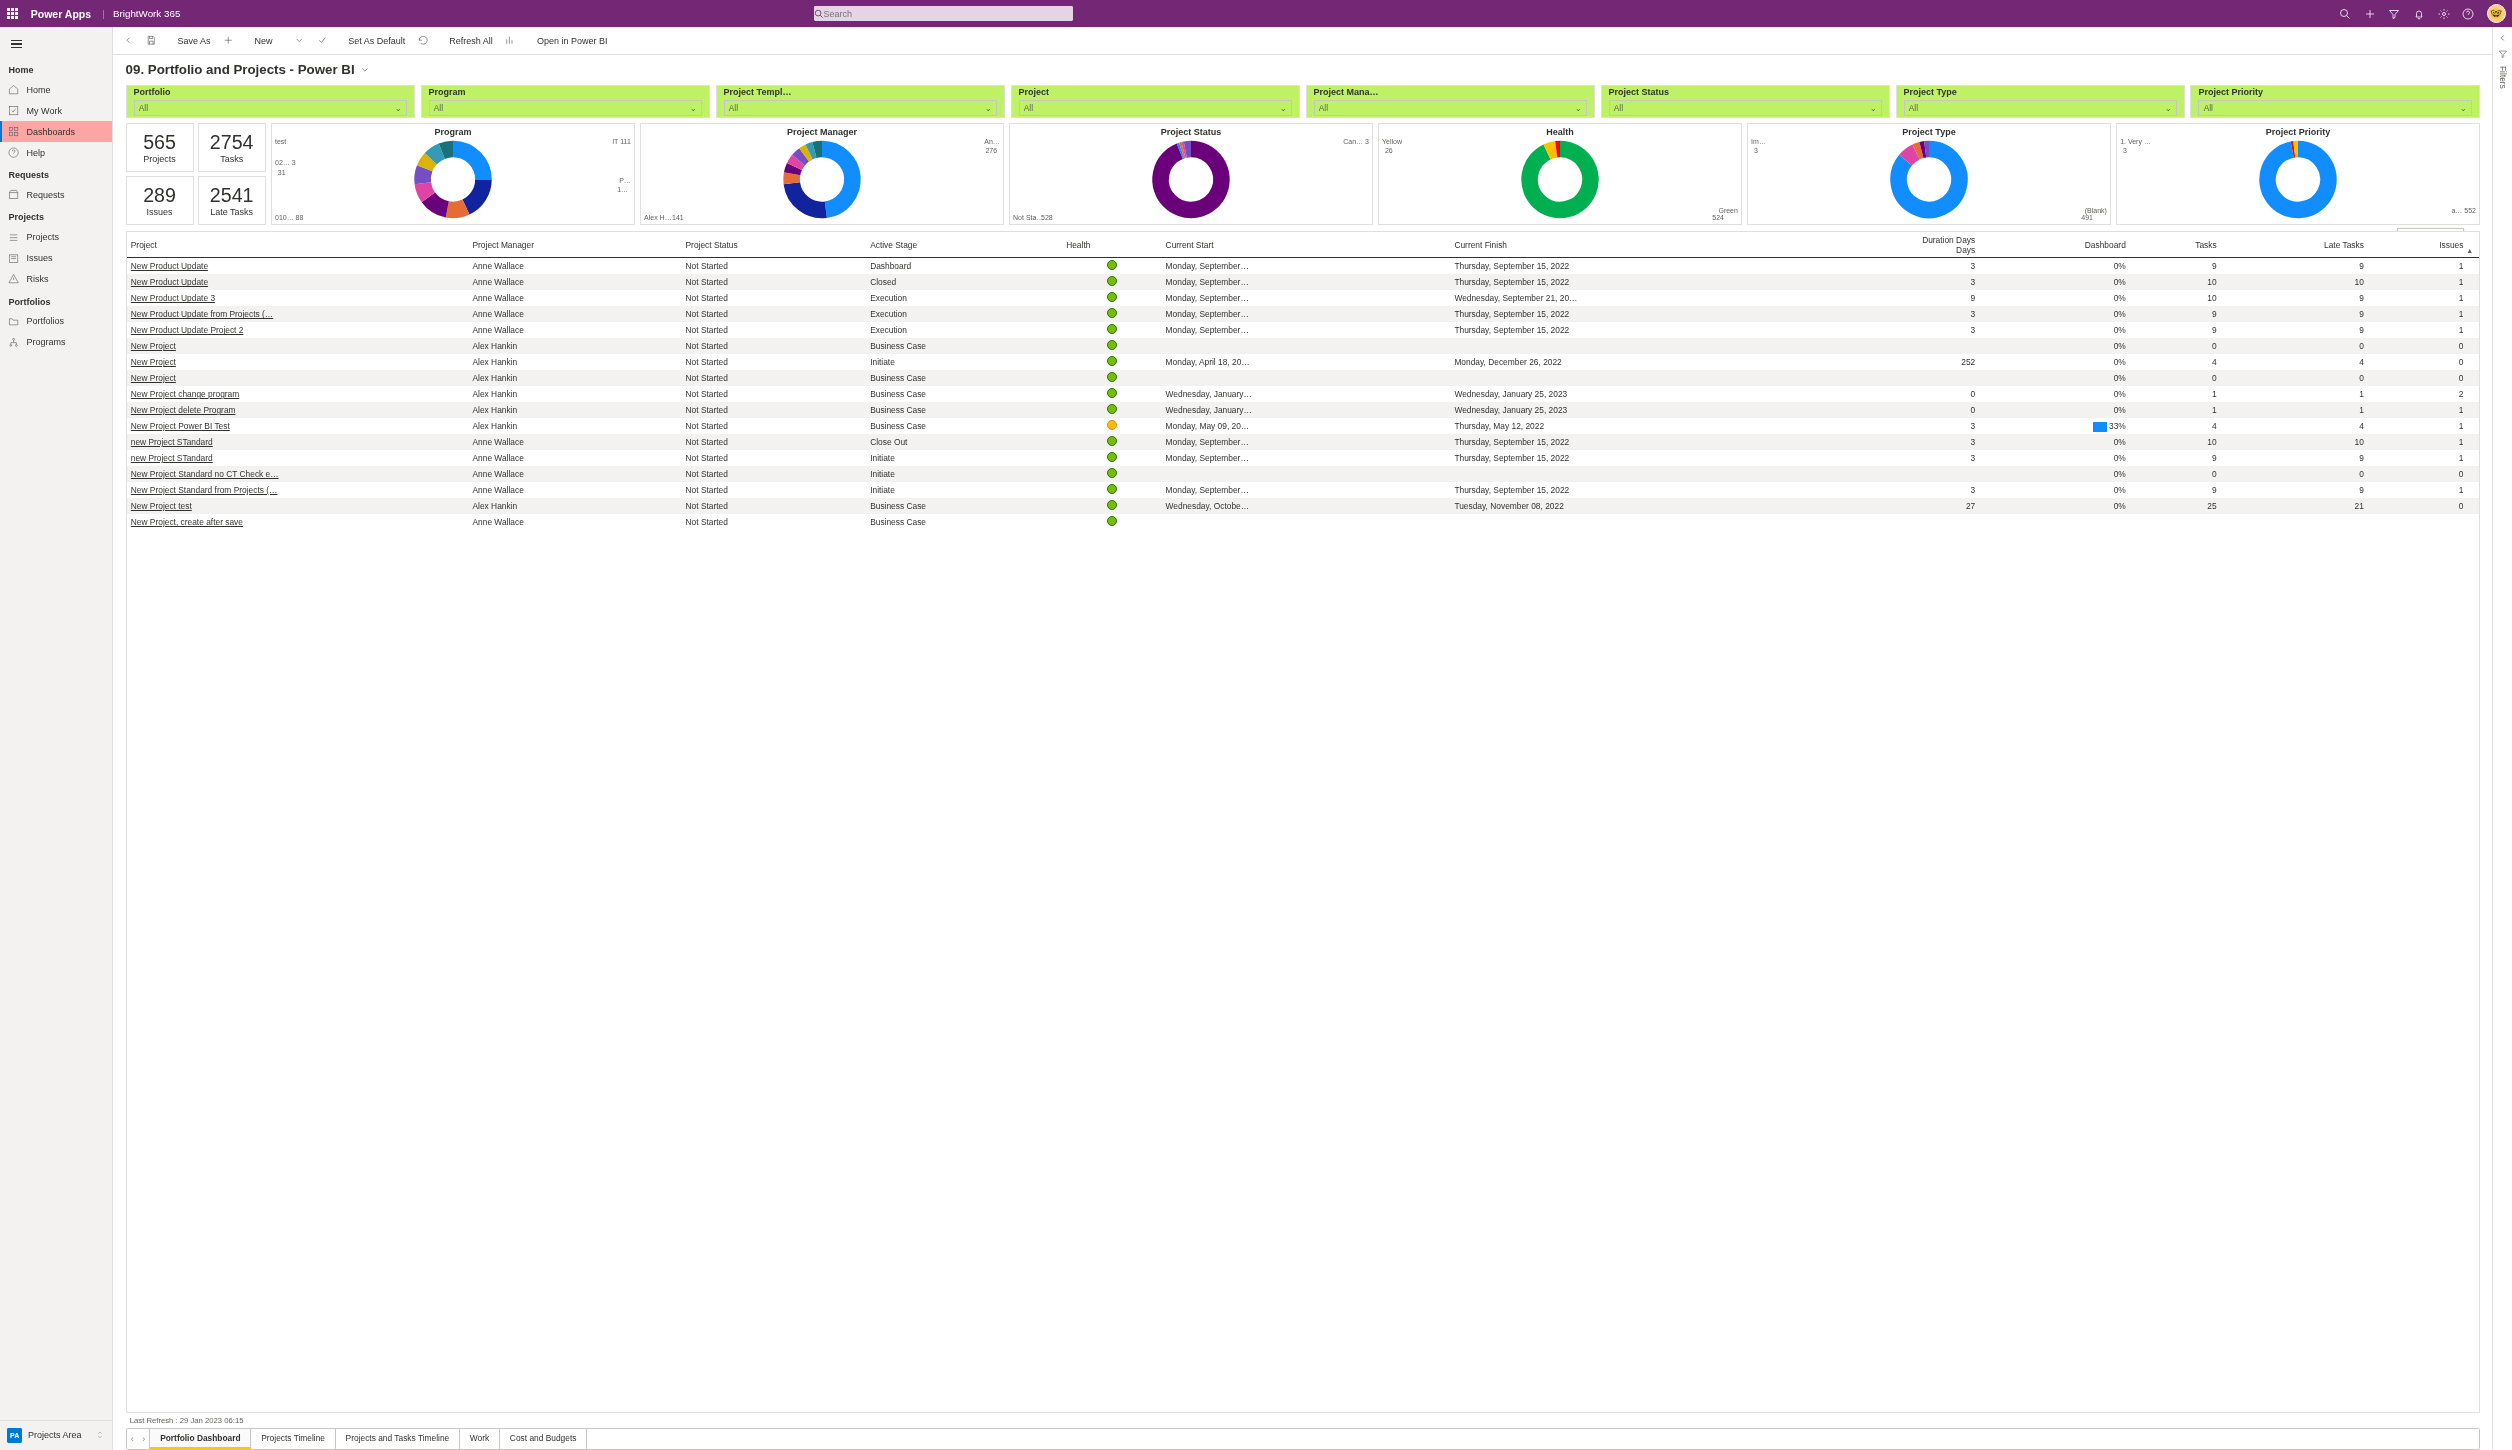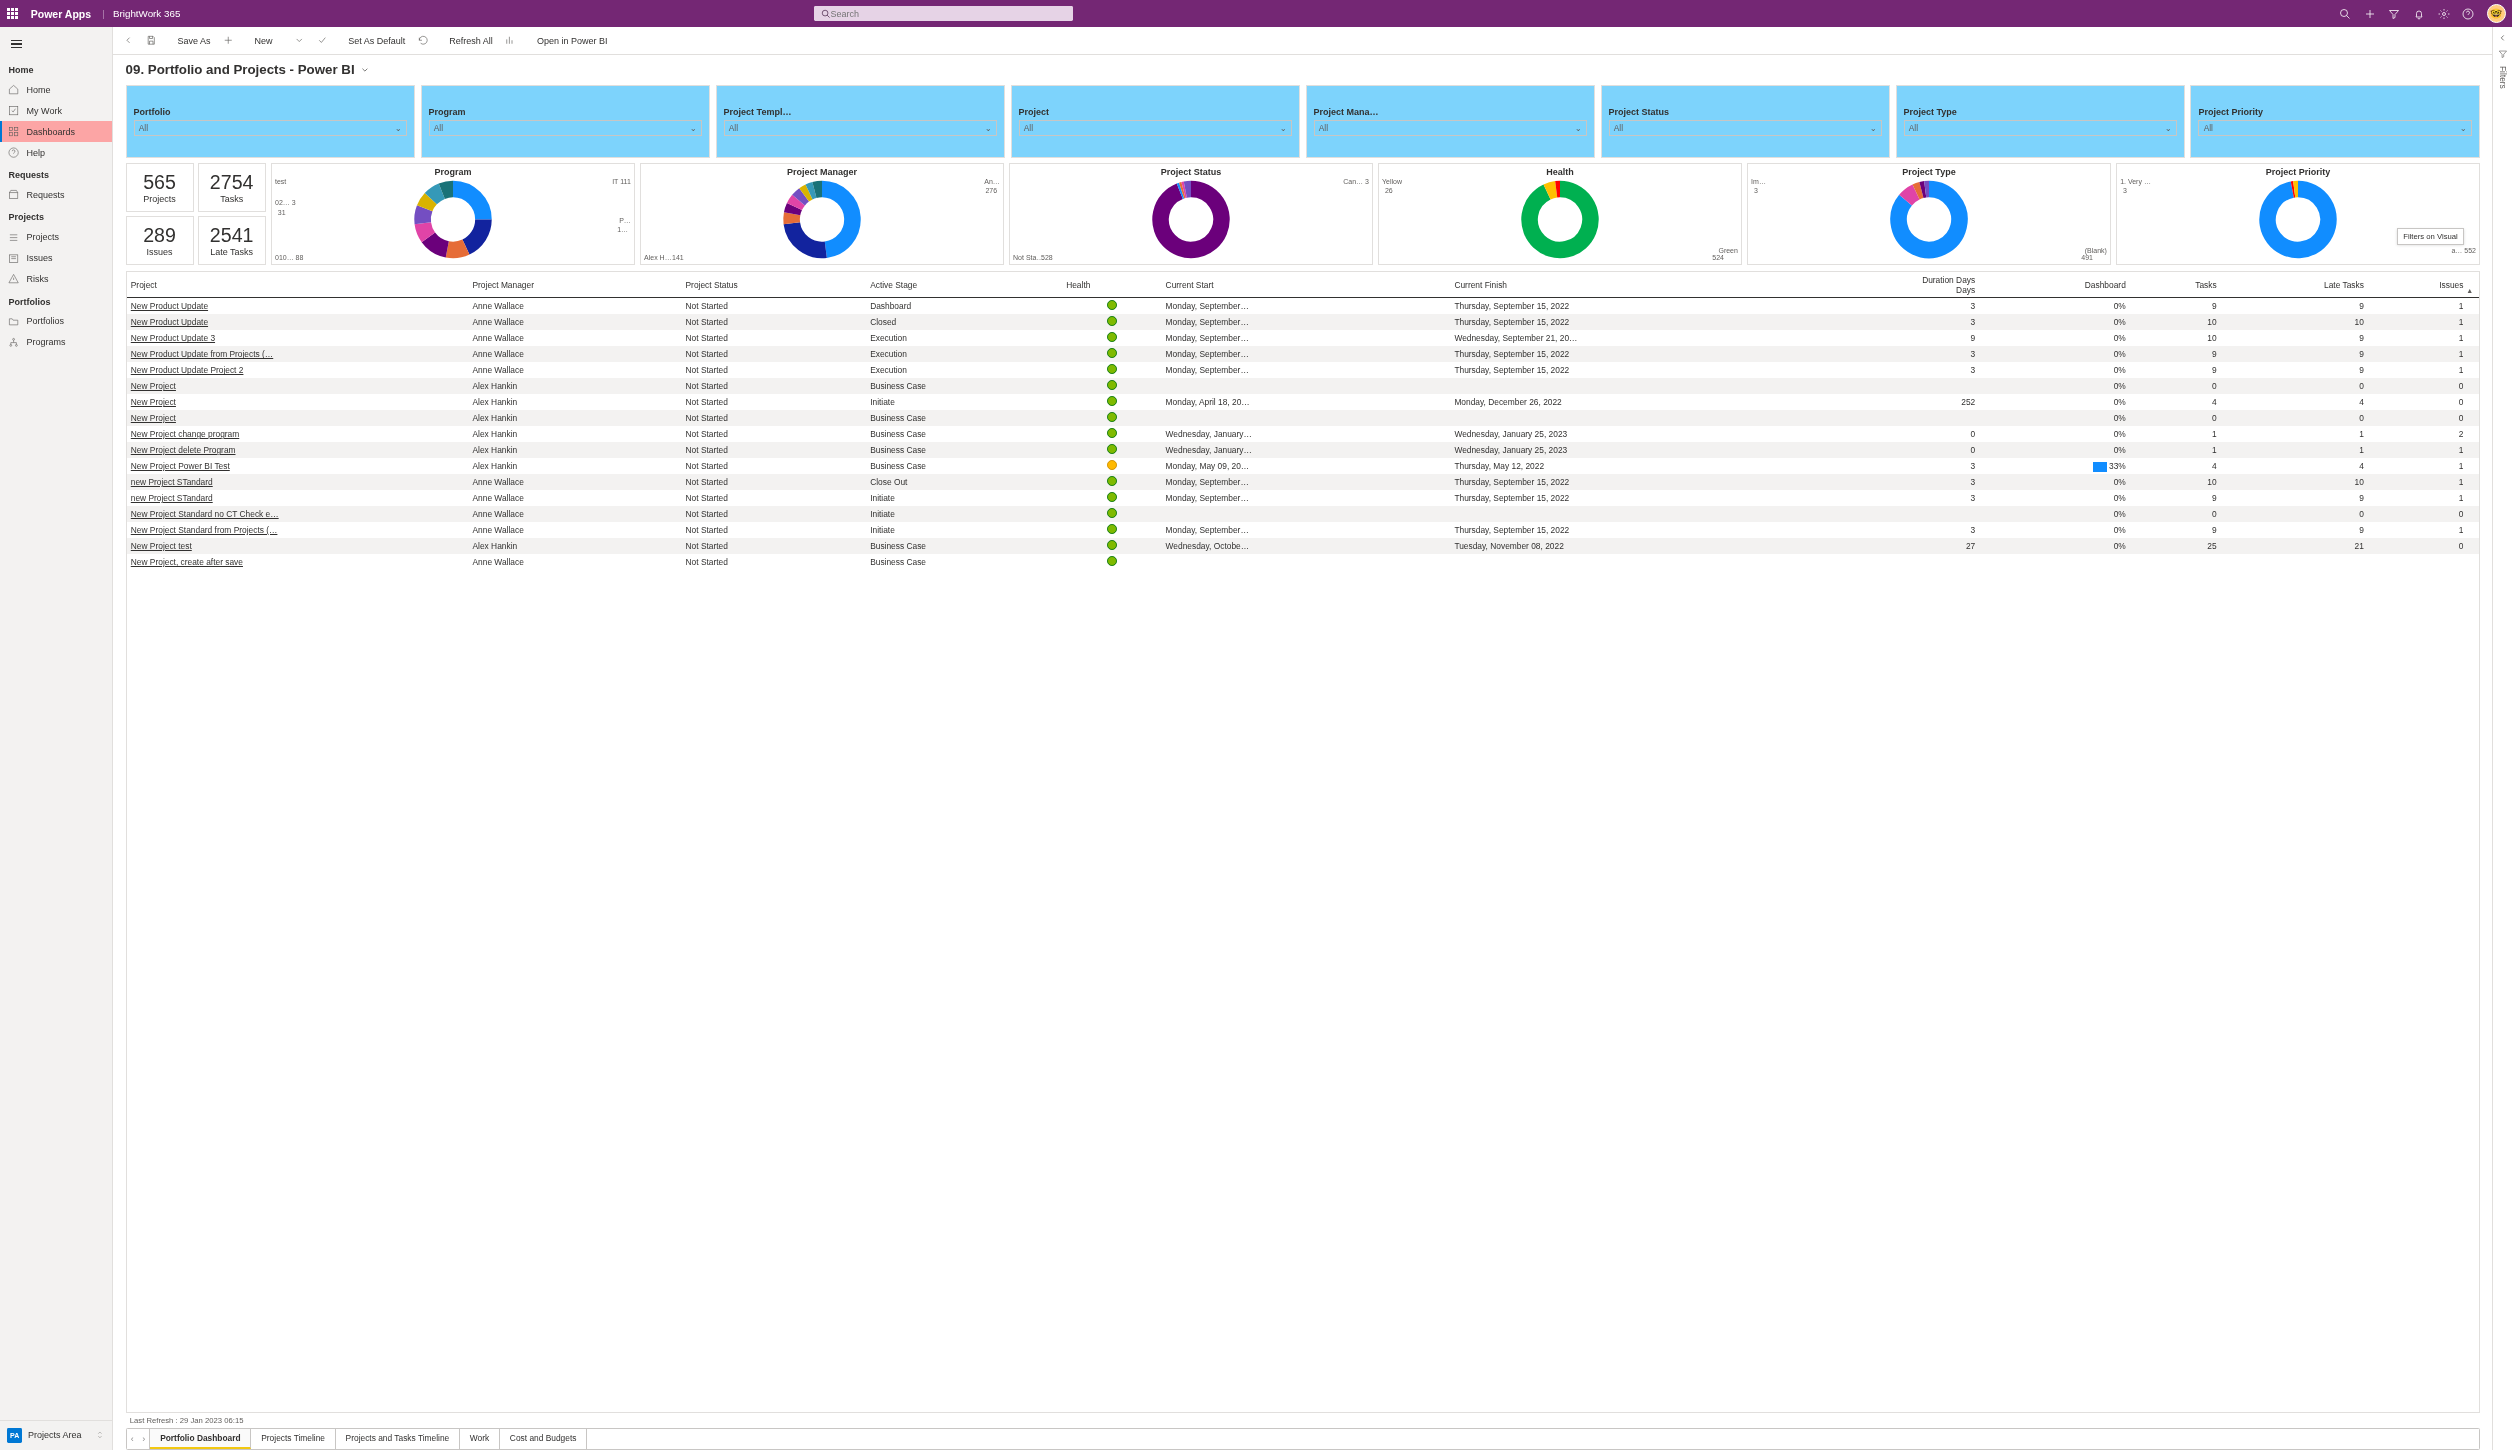--- a/index.html
+++ b/index.html
@@ -4,21 +4,21 @@
 <style>
 *{box-sizing:border-box;margin:0;padding:0;font-family:"Segoe UI",Arial,sans-serif}
 body{background:#fff;font-size:9px;color:#323130;overflow:hidden}
 .app{width:100%;height:100vh;display:flex;flex-direction:column}
 .topbar{height:27px;background:#742774;color:#fff;display:flex;align-items:center;padding:0 5.6px}
 .waffle{width:14px;height:14px;display:flex;flex-wrap:wrap;gap:1.4px;padding:1.4px;cursor:pointer}
 .waffle span{width:2.8px;height:2.8px;background:#fff}
 .appname{font-weight:600;font-size:10.5px;margin:0 11.2px}
 .sep{color:#b78cb7;margin-right:8.4px}
 .wsname{font-size:9.8px}
-.search{flex:0 0 259px;margin-left:auto;margin-right:auto;height:15px;background:#e6d3e6;border-radius:1.4px;display:flex;align-items:center;padding:0 7px;color:#5c3b5c}
+.search{flex:0 0 259px;margin-left:auto;margin-right:auto;height:15px;background:#e6d3e6;border-radius:1.4px;display:flex;align-items:center;padding:0 0;color:#5c3b5c}
 .search input{background:transparent;border:none;outline:none;flex:1;font-size:9px;color:#5c3b5c}
 .ticons{margin-left:auto;display:flex;align-items:center;gap:12.6px}
 .ticons svg{width:12px;height:12px;stroke:#fff;fill:none;stroke-width:1.6;cursor:pointer}
 .avatar{width:19.6px;height:19.6px;border-radius:50%;background:#ffcc80;border:1.4px solid #fff;display:flex;align-items:center;justify-content:center;font-size:9.8px}
 .body{flex:1;display:flex;min-height:0}
 .sidebar{width:113px;min-width:113px;background:#f3f2f1;border-right:0.7px solid #e1dfdd;display:flex;flex-direction:column;padding-top:2.8px}
 .hamburger{padding:8.4px 11.2px;cursor:pointer}
 .hamburger div{width:11.2px;height:1.1px;background:#323130;margin:2.1px 0}
 .sgroup{font-weight:600;font-size:9px;padding:7px 8.4px 4.2px;color:#323130}
 .sitem{display:flex;align-items:center;gap:7px;padding:4.9px 8.4px;cursor:pointer;font-size:9px}
@@ -27,21 +27,21 @@
 .areasw{margin-top:auto;display:flex;align-items:center;gap:5.6px;padding:7px;border-top:0.7px solid #e1dfdd;cursor:pointer}
 .areasw .badge{width:15.4px;height:15.4px;background:#0078d4;color:#fff;font-size:7px;font-weight:600;display:flex;align-items:center;justify-content:center;border-radius:1.4px}
 .main{flex:1;display:flex;flex-direction:column;min-width:0}
 .cmdbar{height:28px;border-bottom:0.7px solid #e1dfdd;display:flex;align-items:center;gap:12.6px;padding:0 9.8px}
 .cmdbar .cmd{display:flex;align-items:center;gap:21px;cursor:pointer;font-size:9px}
 .cmdbar svg{width:10.5px;height:10.5px;stroke:#605e5c;fill:none;stroke-width:1.5}
 .titlebar{padding:7px 12.6px 4.2px;display:flex;align-items:center;gap:5.6px}
 .titlebar h1{font-size:13.3px;font-weight:600}
 .report{flex:1;padding:4.2px 12.6px 0;display:flex;flex-direction:column;min-height:0;position:relative}
 .slicers{display:flex;gap:5.6px;margin-bottom:5.6px}
-.slicer{flex:1;background:#7dd3fc;border:0.7px solid #e1dfdd;padding:21px 7px}
+.slicer{flex:1;background:#bef264;border:0.7px solid #e1dfdd;padding:1px 7px}
 .slicer .lbl{font-size:9px;font-weight:600;color:#323130;white-space:nowrap;overflow:hidden;text-overflow:ellipsis}
 .slicer .dd{margin-top:2.8px;border:0.7px solid #c8c6c4;height:15.4px;display:flex;align-items:center;justify-content:space-between;padding:0 4.2px;font-size:8.4px;color:#605e5c;cursor:pointer}
 .cards{display:flex;gap:5.6px;margin-bottom:2.8px}
 .kpigrid{display:grid;grid-template-columns:1fr 1fr;grid-template-rows:1fr 1fr;gap:4.2px;width:140px}
 .kpi{background:#fff;border:0.7px solid #e1dfdd;display:flex;flex-direction:column;align-items:center;justify-content:center;padding:2.8px}
 .kpi .val{font-size:19.6px;font-weight:400}
 .kpi .lbl{font-size:9px;color:#323130}
 .chartcard{flex:1;background:#fff;border:0.7px solid #e1dfdd;padding:2.8px;position:relative;min-width:0}
 .chartcard .title{text-align:center;font-size:9px;font-weight:600;margin-bottom:1.4px}
 .donutwrap{position:relative;height:83px}

